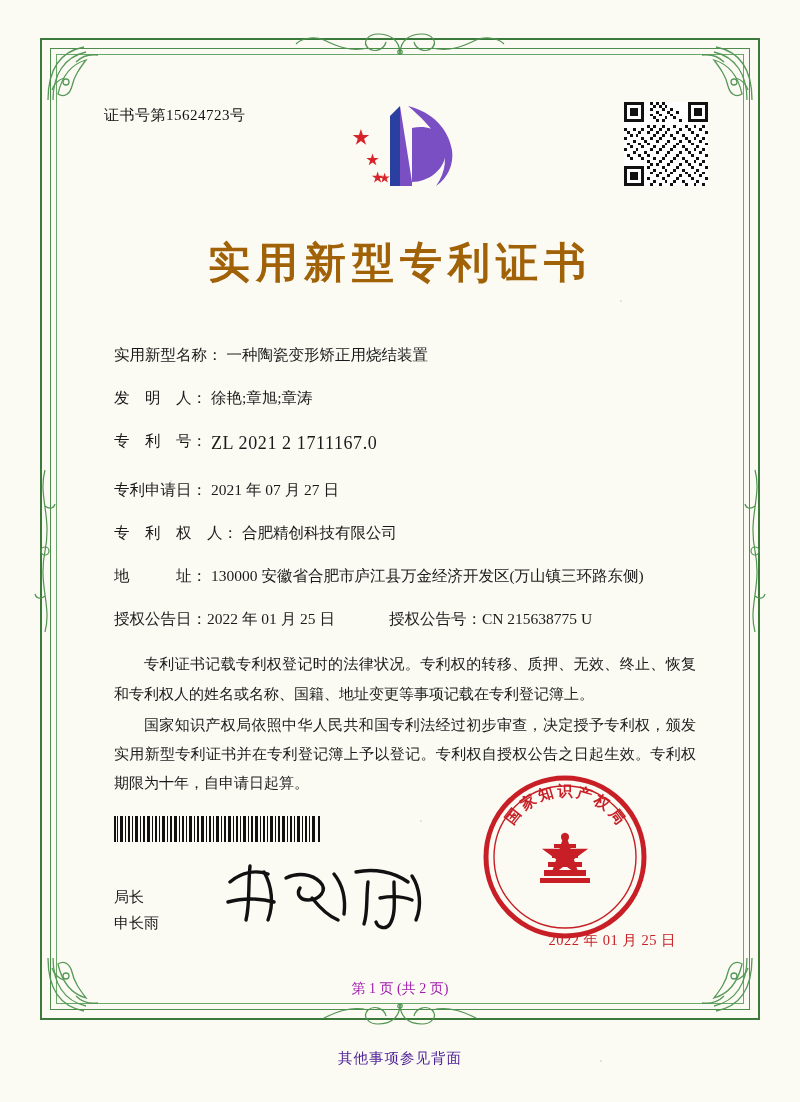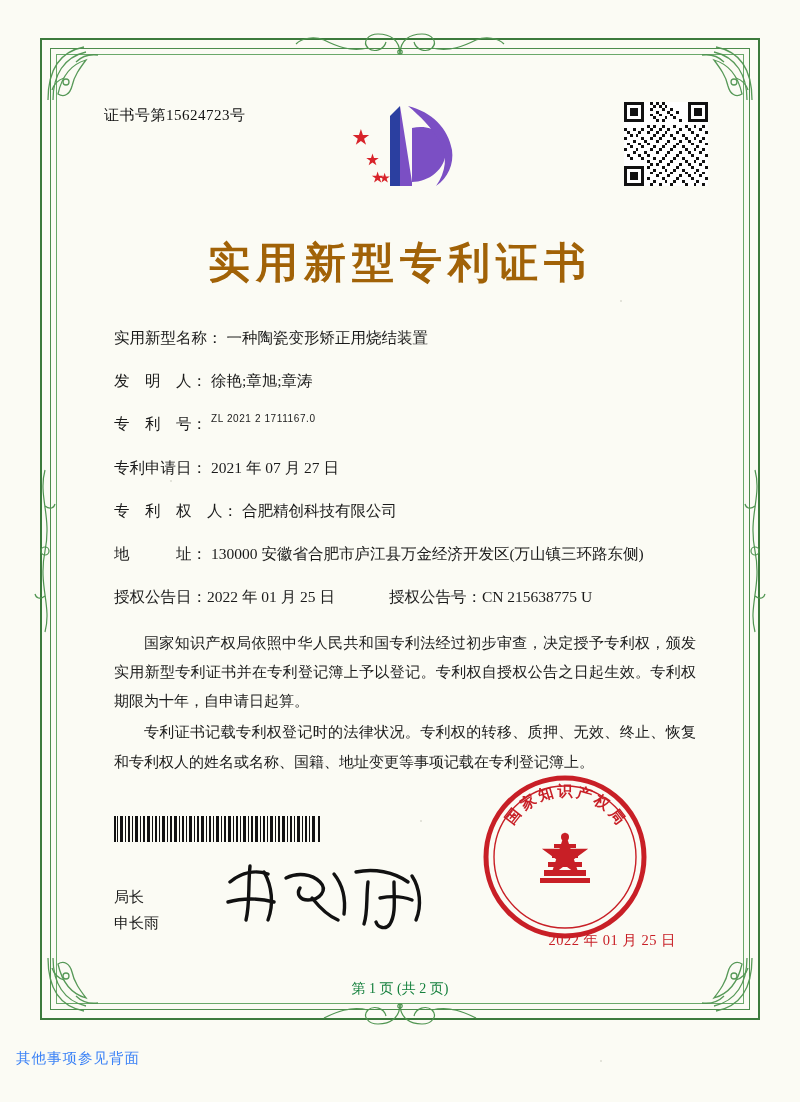--- a/index.html
+++ b/index.html
@@ -126,42 +126,42 @@
     text-align: center;
     font-size: 42px;
     font-weight: bold;
     letter-spacing: 6px;
     margin-top: 110px;
     color: #a16207;
     font-family: "DejaVu Serif", "Liberation Serif", serif;
   }
 
   .fields {
-    margin-top: 32px;
+    margin-top: 49px;
     padding-left: 28px;
     font-size: 15.5px;
     line-height: 1.95;
   }
   .field {
     display: flex;
     align-items: flex-start;
     margin-bottom: 13px;
   }
   .f-label {
     white-space: pre;
     flex: none;
   }
   .f-colon { flex: none; }
   .f-value {
     margin-left: 4px;
     flex: 1;
   }
   .f-value.mono {
-    font-family: Liberation Sans, sans-serif;
-    font-size: 10px;
+    font-family: Liberation Serif, serif;
+    font-size: 18px;
     letter-spacing: .6px;
   }
   .row-two {
     display: flex;
     align-items: center;
     margin-bottom: 13px;
   }
   .row-two .cell-a { flex: none; }
   .row-two .cell-b { margin-left: 54px; }
 
@@ -223,30 +223,31 @@
     letter-spacing: .5px;
   }
 
   .page-num {
     position: absolute;
     left: 0;
     right: 0;
     bottom: -6px;
     text-align: center;
     font-size: 14px;
-    color: #15803d;
+    color: #a21caf;
   }
 
   .footnote {
     position: absolute;
-    left: 16px;
+    left: 0;
     right: 0;
     bottom: 34px;
+    text-align: center;
     font-size: 14.5px;
-    color: #3b82f6;
+    color: #4c1d95;
     letter-spacing: 1px;
   }
 
   .speck {
     position: absolute;
     width: 2px;
     height: 2px;
     background: #bdbdb0;
     border-radius: 50%;
     opacity: .5;
@@ -586,22 +587,22 @@
           <span>授权公告日</span><span>：</span><span>2022 年 01 月 25 日</span>
         </span>
         <span class="cell-b">
           <span>授权公告号</span><span>：</span><span>CN 215638775 U</span>
         </span>
       </div>
 
     </div>
 
     <div class="paras">
+      <p>专利证书记载专利权登记时的法律状况。专利权的转移、质押、无效、终止、恢复和专利权人的姓名或名称、国籍、地址变更等事项记载在专利登记簿上。</p>
       <p>国家知识产权局依照中华人民共和国专利法经过初步审查，决定授予专利权，颁发实用新型专利证书并在专利登记簿上予以登记。专利权自授权公告之日起生效。专利权期限为十年，自申请日起算。</p>
-      <p>专利证书记载专利权登记时的法律状况。专利权的转移、质押、无效、终止、恢复和专利权人的姓名或名称、国籍、地址变更等事项记载在专利登记簿上。</p>
     </div>
 
     <div class="barcode">
       <svg viewBox="0 0 210 26" shape-rendering="crispEdges">
         <g fill="#111">
           <rect x="0" y="0" width="2" height="26"></rect>
             <rect x="3" y="0" width="1" height="26"></rect>
           <rect x="6" y="0" width="3" height="26"></rect>
             <rect x="11" y="0" width="1" height="26"></rect>
           <rect x="14" y="0" width="2" height="26"></rect>

